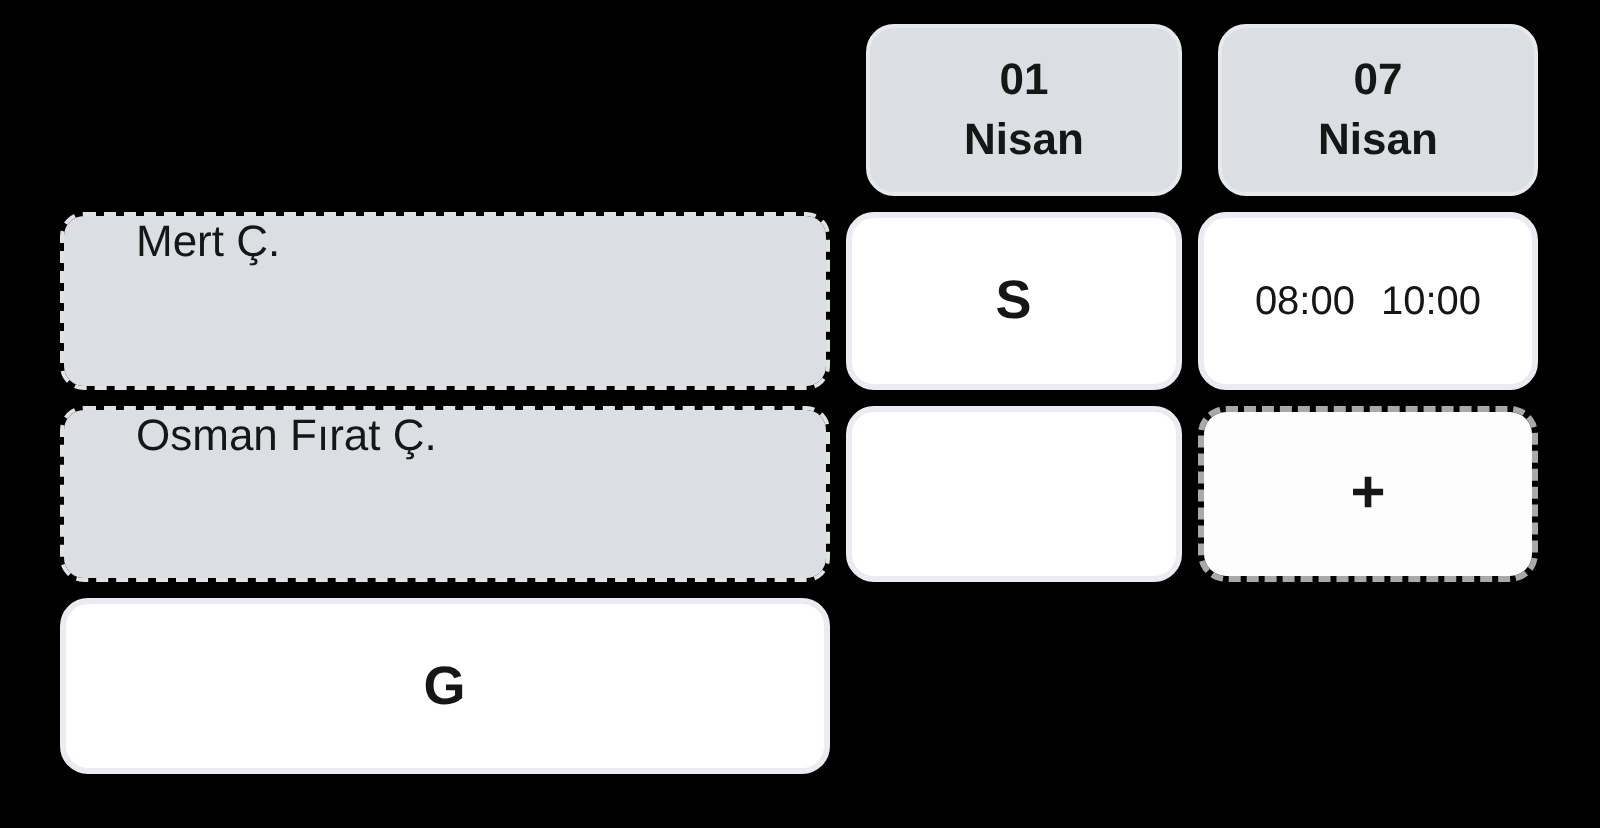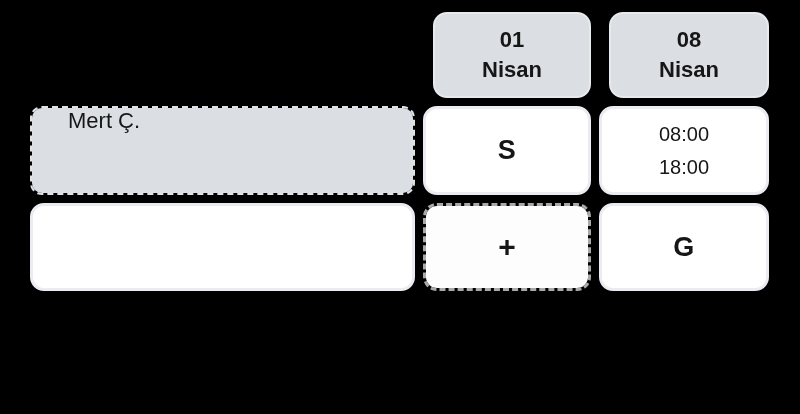--- a/index.html
+++ b/index.html
@@ -39,21 +39,21 @@
     font-size:22px; color:#161616;
   }
   .cell {
     background:#ffffff;
     border:3px solid #ebecf1;
     border-radius:14px;
     display:flex; align-items:center; justify-content:center;
     color:#161616;
   }
   .shift { font-size:27px; font-weight:700; letter-spacing:0.5px; }
-  .time  { flex-direction:column; gap:13px; font-size:20px; font-weight:500; }
+  .time  { flex-direction:row; gap:13px; font-size:20px; font-weight:500; }
   .time span { line-height:1; }
   .add {
     background:#fdfdfd;
     background-clip:padding-box;
     border:3px dashed #a9a9a9;
     border-radius:14px;
     font-size:30px; font-weight:700;
   }
 </style>
 </head>
@@ -62,35 +62,38 @@
 <div class="grid">
 
   <div class="corner"></div>
 
   <div class="hdr">
     <span class="day">01</span>
     <span class="month">Nisan</span>
   </div>
 
   <div class="hdr">
-    <span class="day">08</span>
+    <span class="day">07</span>
     <span class="month">Nisan</span>
   </div>
 
   <div class="name">
     <span>Mert Ç.</span>
   </div>
   <div class="cell shift">
     <span>S</span>
   </div>
   <div class="cell time">
     <span>08:00</span>
-    <span>18:00</span>
+    <span>10:00</span>
   </div>
 
+  <div class="name">
+    <span>Osman Fırat Ç.</span>
+  </div>
   <div class="cell">
     <span></span>
   </div>
 
   <div class="cell add">
     <span>+</span>
   </div>
   <div class="cell shift">
     <span>G</span>
   </div>

